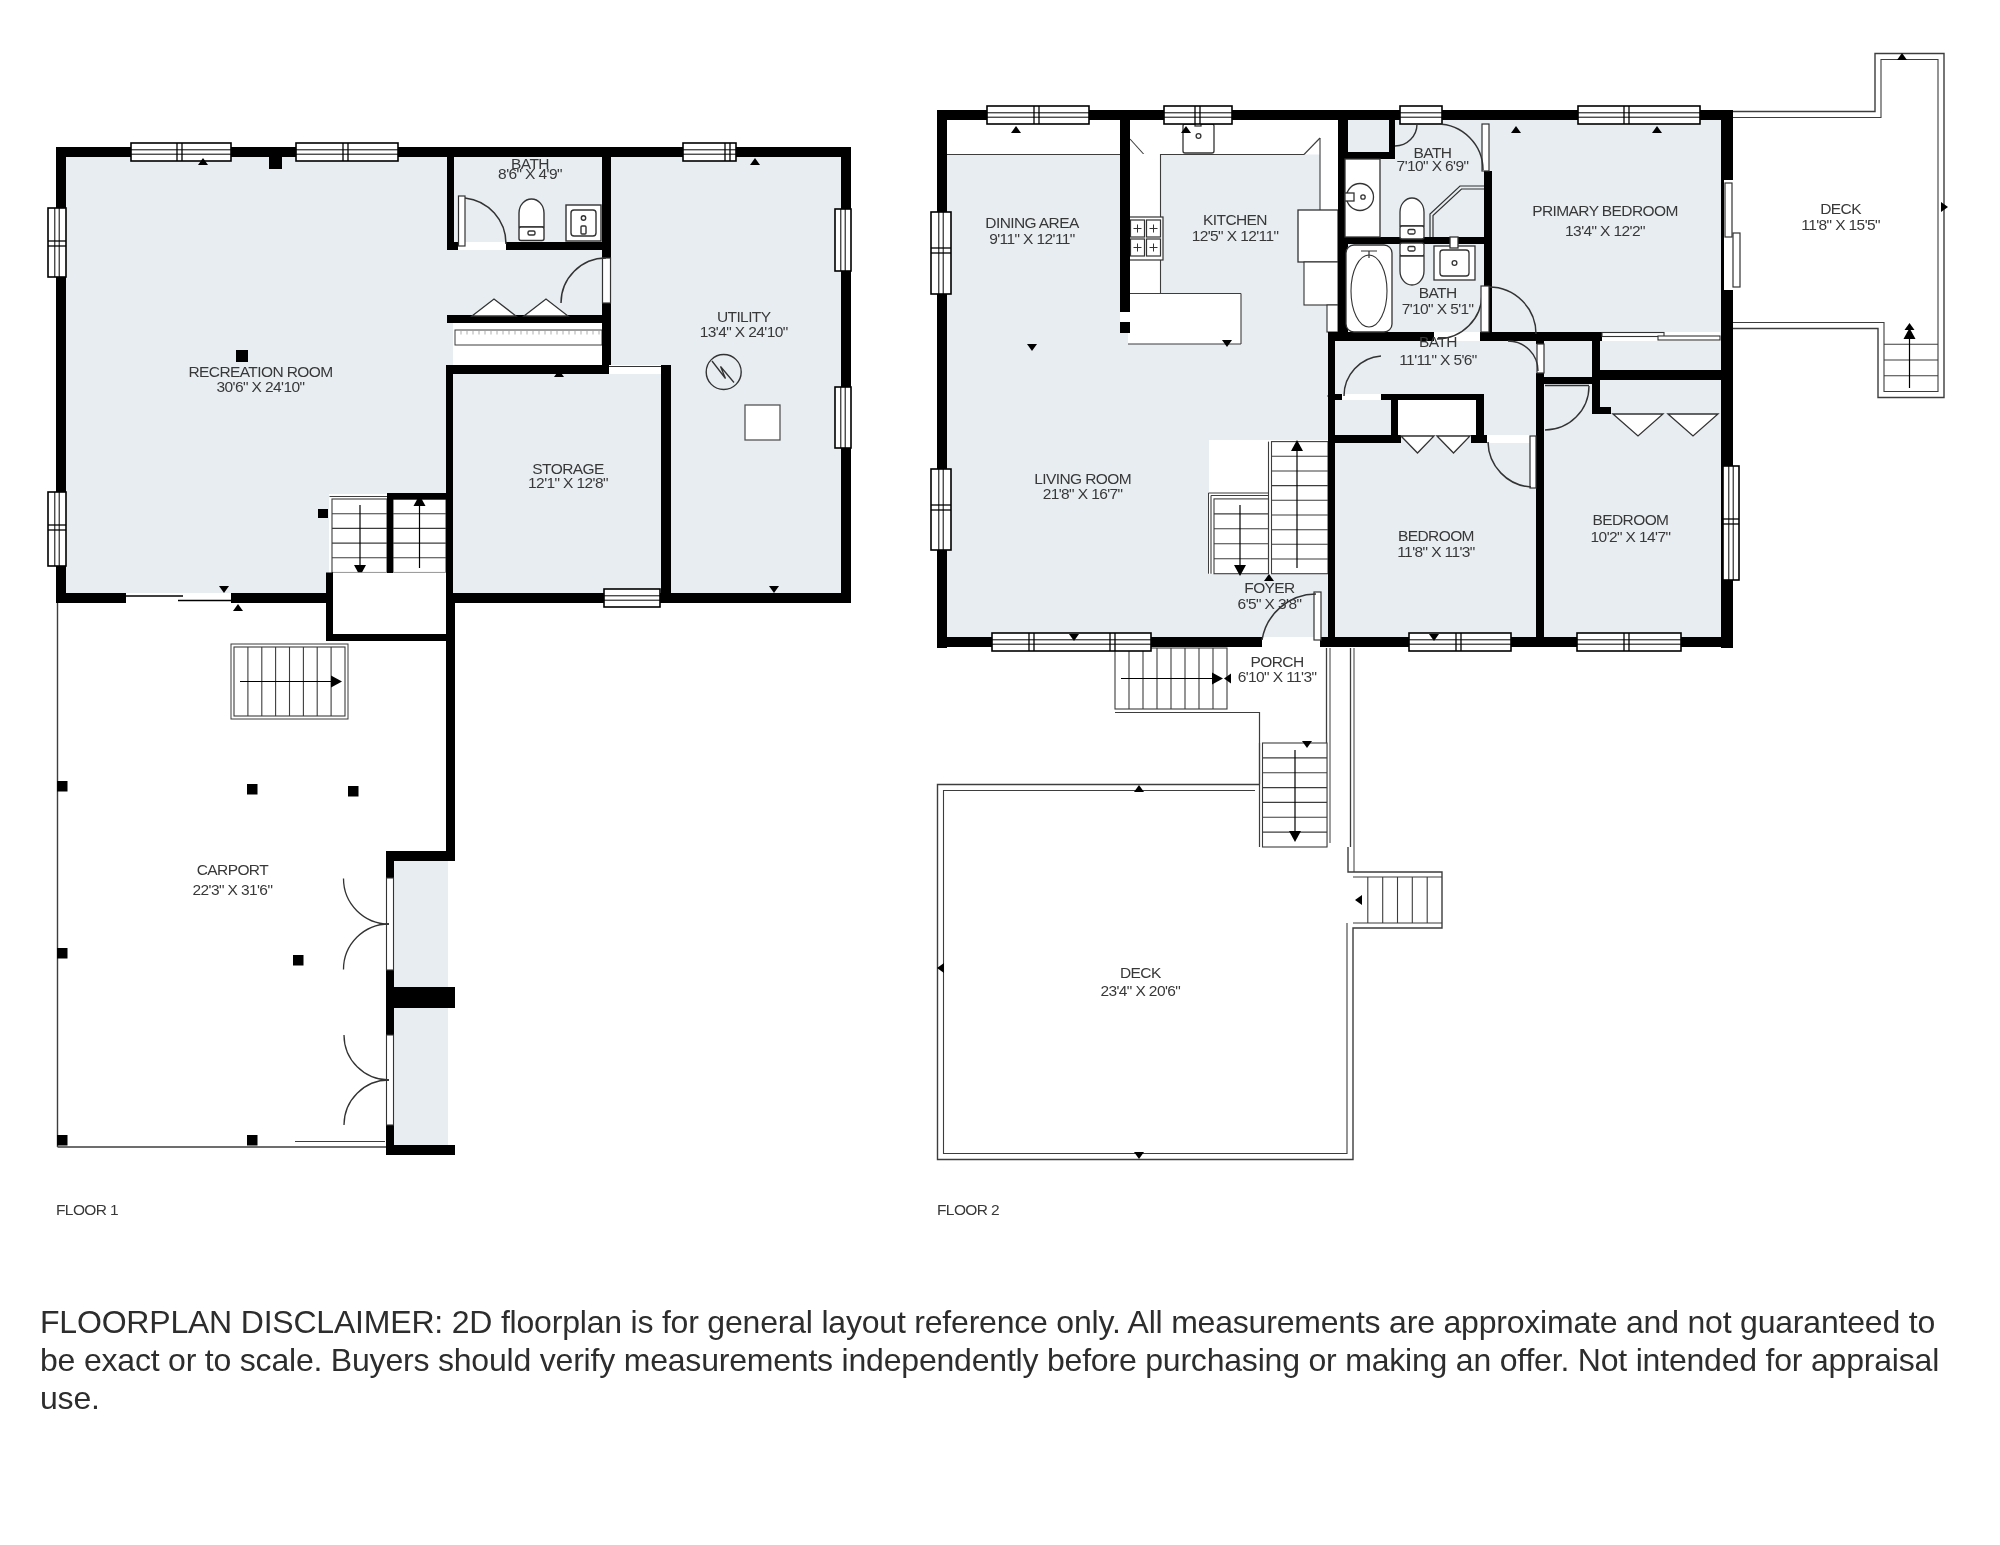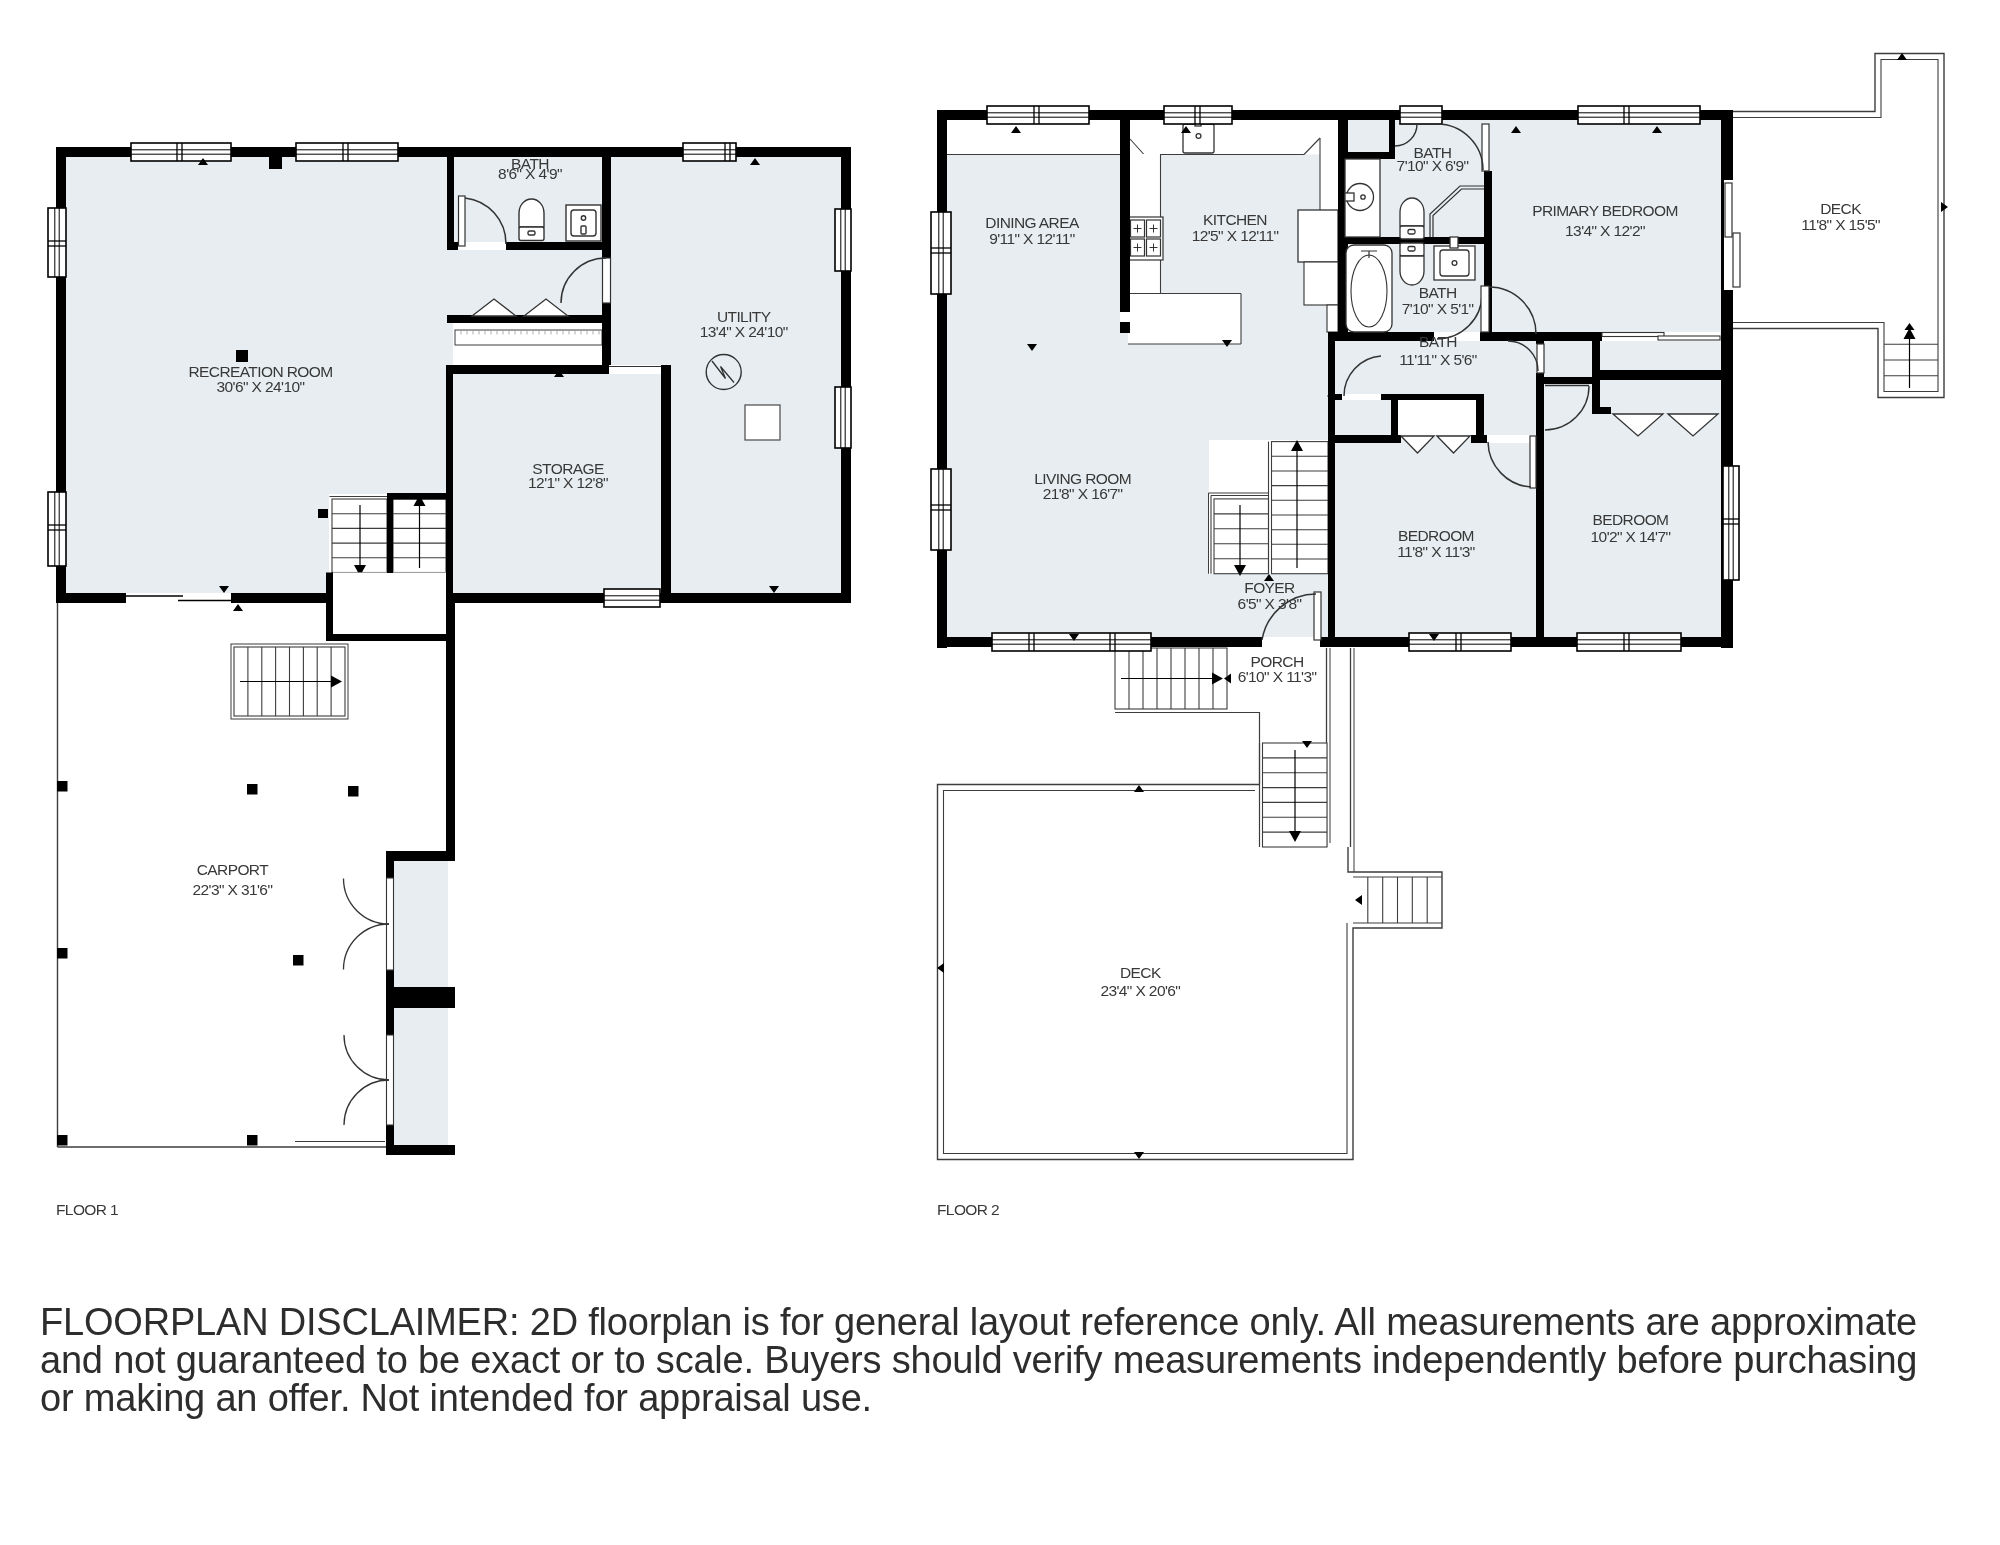--- a/index.html
+++ b/index.html
@@ -1,21 +1,21 @@
 <!DOCTYPE html>
 <html><head>
 <meta charset="utf-8">
 <title>Floorplan</title>
 <style>
   html,body { margin:0; padding:0; background:#ffffff; }
   .page { position:relative; width:2000px; height:1545px; background:#ffffff; overflow:hidden; }
   .lbl text { }
   .disclaimer {
      position:absolute; left:40px; top:1303px; width:1900px;
-     font-family:"Liberation Sans", sans-serif; font-size:38px; line-height:38px;
+     font-family:"Liberation Sans", sans-serif; font-size:32px; line-height:38px;
      color:#2d2d2d; letter-spacing:-0.2px;
   }
 </style>
 </head>
 <body>
 <div class="page">
 <svg width="2000" height="1545" viewBox="0 0 2000 1545" xmlns="http://www.w3.org/2000/svg">
 
 <g id="floor1">
 

